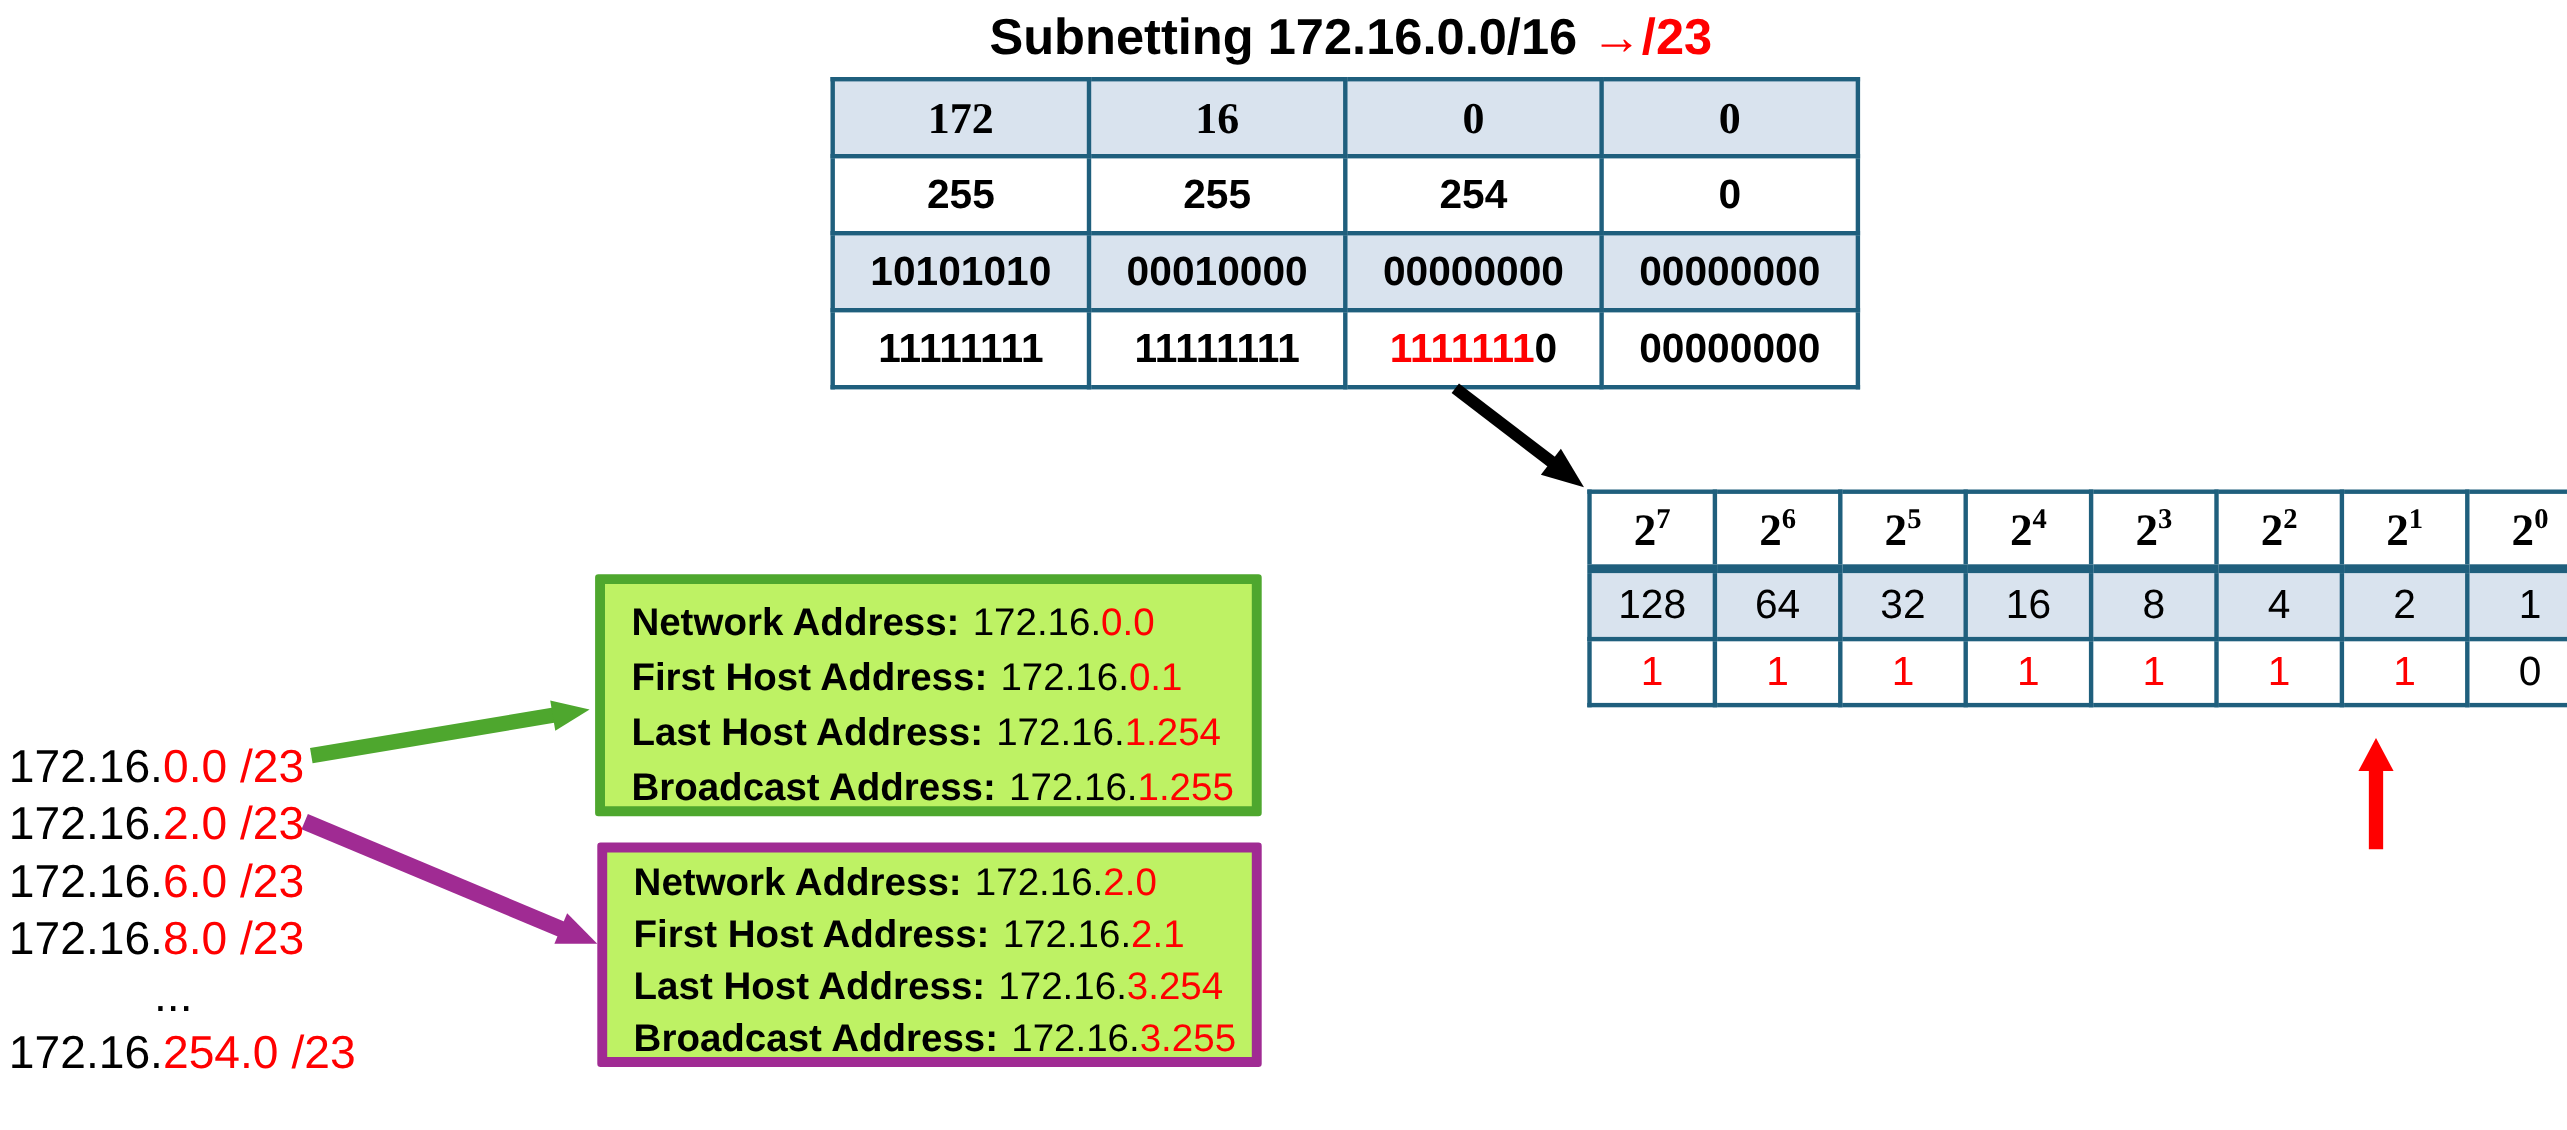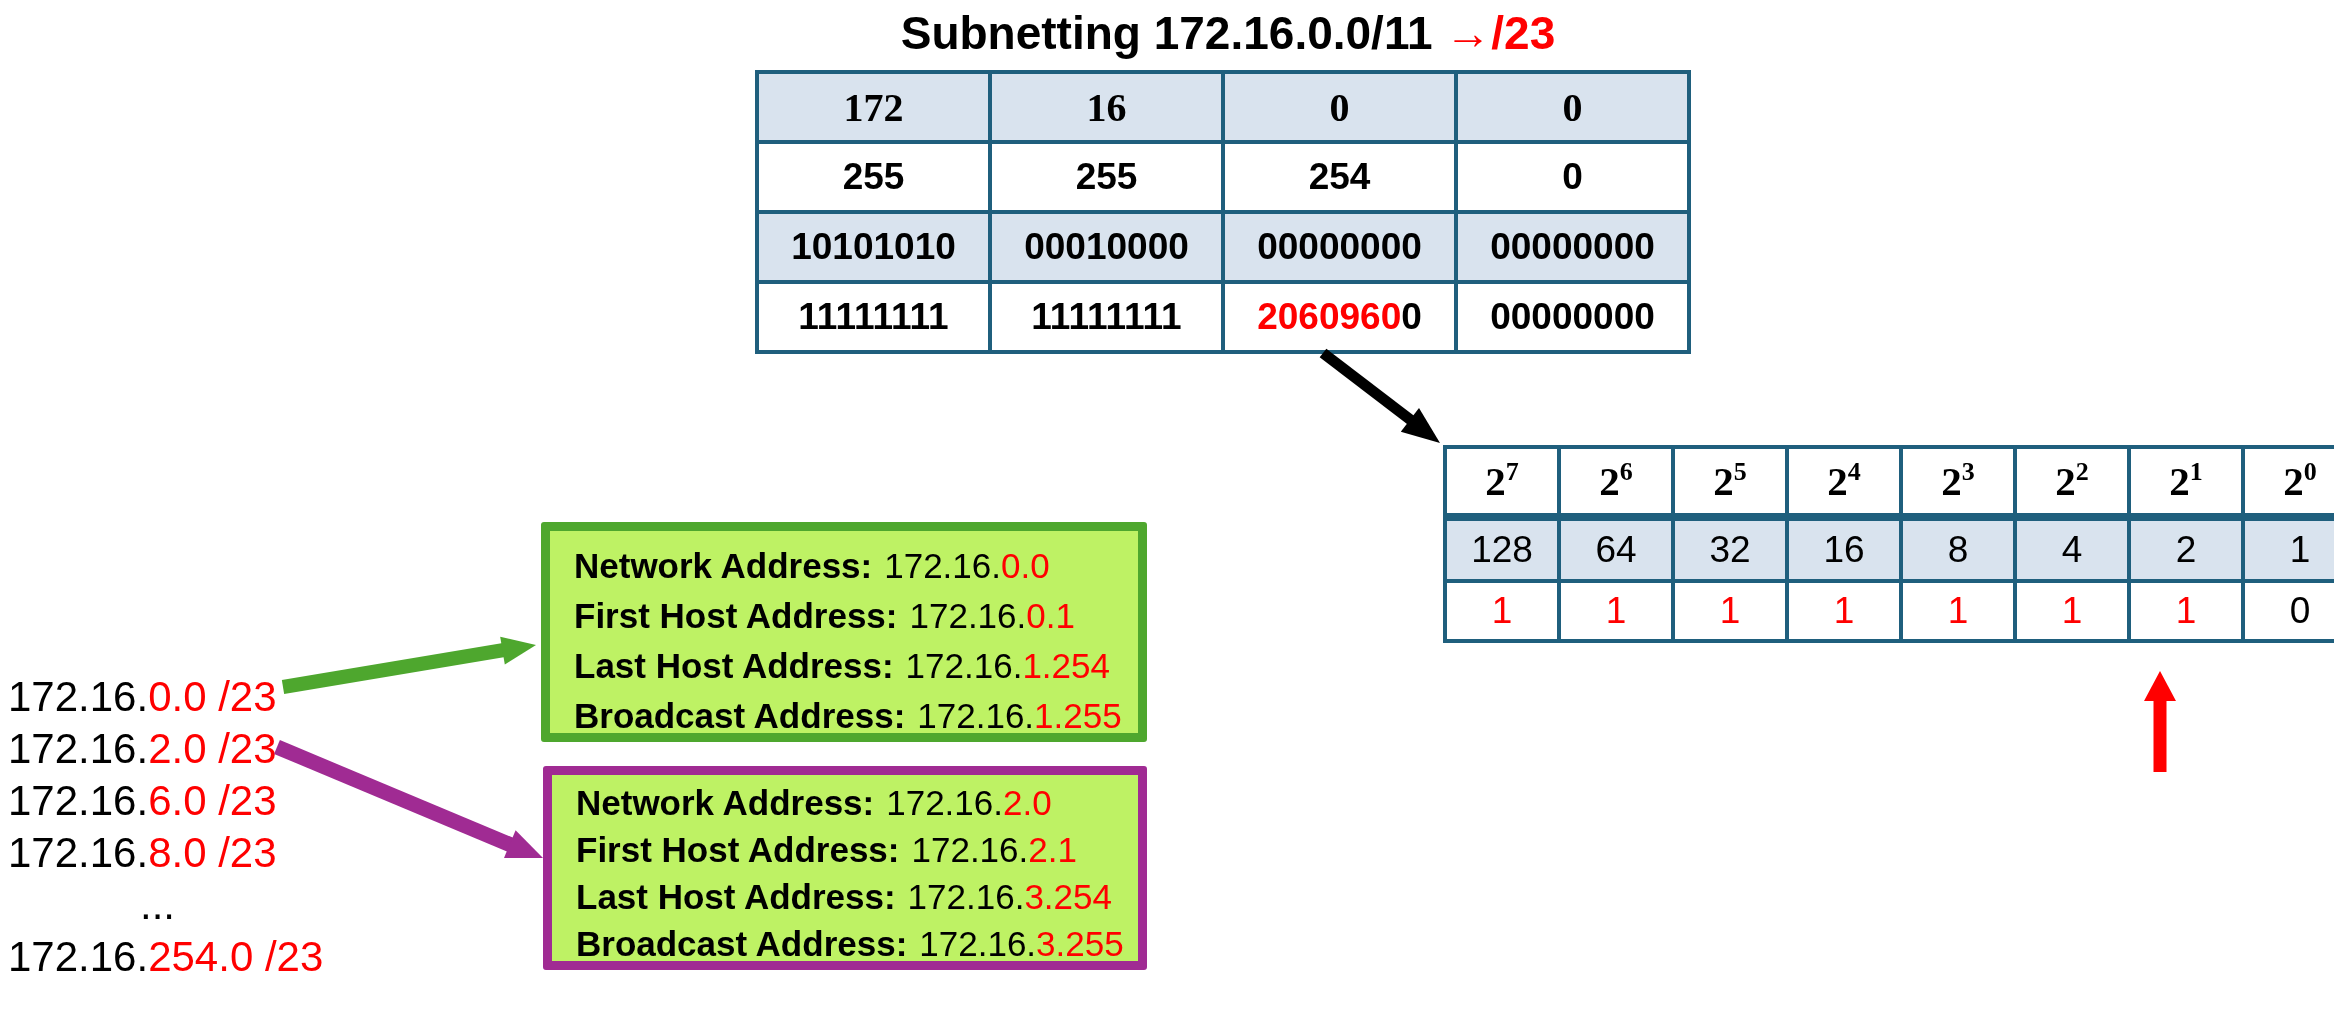--- a/index.html
+++ b/index.html
@@ -54,21 +54,21 @@
   g.arrow-red line{stroke:var(--red);}       g.arrow-red polygon{fill:var(--red);}
   g.arrow-green line{stroke:var(--green);}   g.arrow-green polygon{fill:var(--green);}
   g.arrow-purple line{stroke:var(--purple);} g.arrow-purple polygon{fill:var(--purple);}
 </style>
 </head>
 <body>
 
 <div id="stage">
 
   <div class="title">
-    <span>Subnetting 172.16.0.0/11 </span><span class="t-red">→</span><span class="t-red">/23</span>
+    <span>Subnetting 172.16.0.0/16 </span><span class="t-red">→</span><span class="t-red">/23</span>
   </div>
 
   <table class="diagram" id="octet-table">
     <tbody>
         <tr class="shade serif">
       <td>172</td>
       <td>16</td>
       <td>0</td>
       <td>0</td>
     </tr>
@@ -80,21 +80,21 @@
     </tr>
     <tr class="shade">
       <td>10101010</td>
       <td>00010000</td>
       <td>00000000</td>
       <td>00000000</td>
     </tr>
     <tr>
       <td>11111111</td>
       <td>11111111</td>
-      <td><span class="red">2060960</span><span>0</span></td>
+      <td><span class="red">1111111</span><span>0</span></td>
       <td>00000000</td>
     </tr>
   </tbody>
     </table>
 
   <table class="diagram" id="pow-table">
     <tbody>
         <tr class="hdr">
       <td><span>2</span><sup>7</sup></td>
       <td><span>2</span><sup>6</sup></td>

